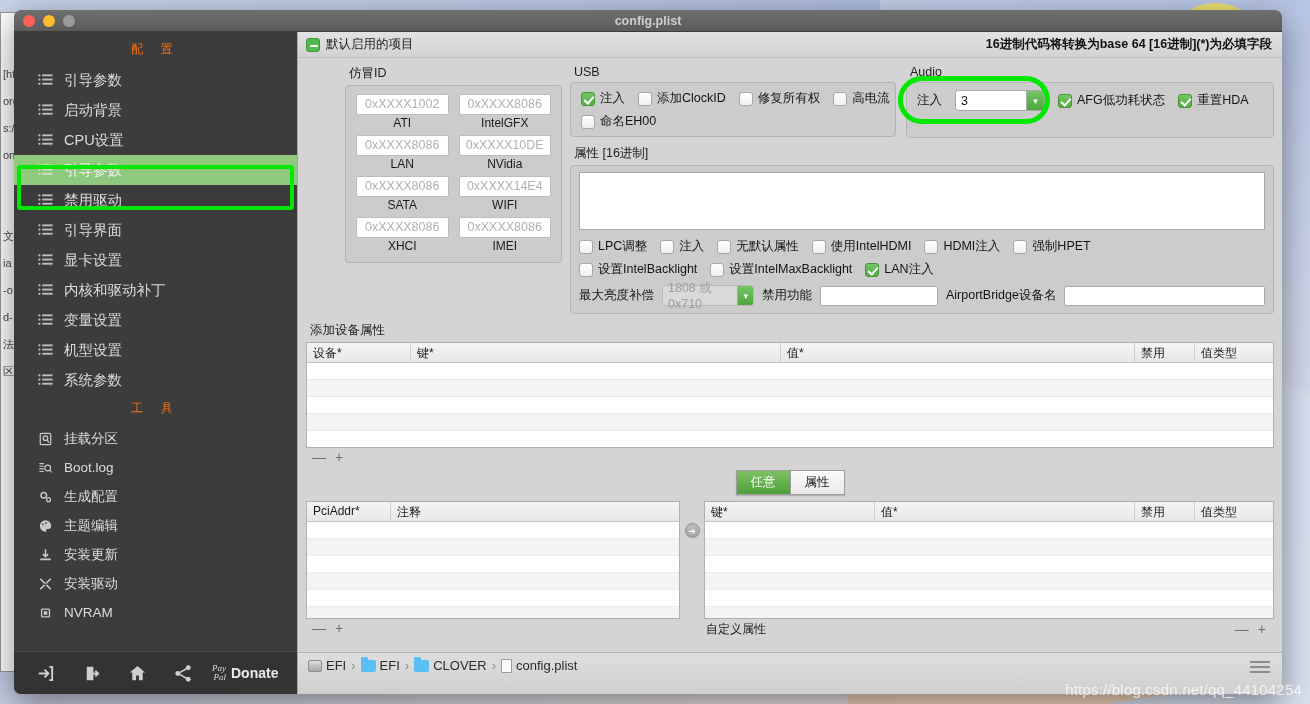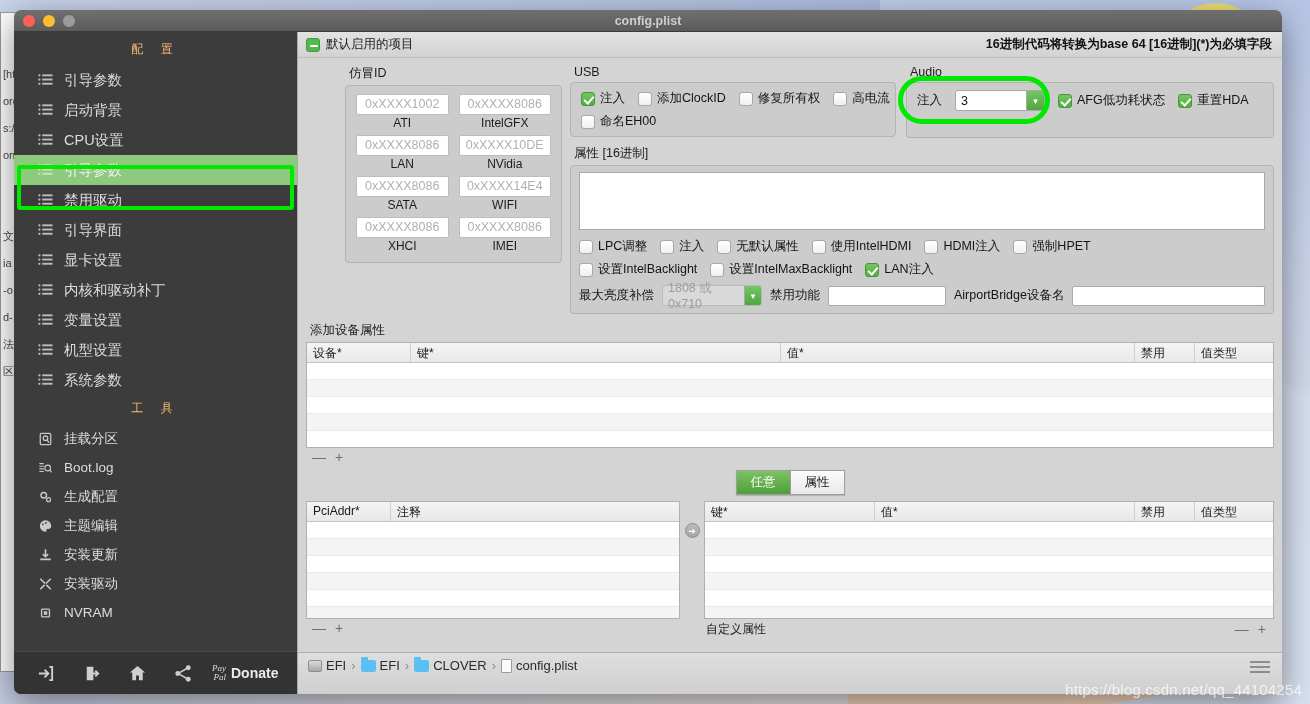--- a/index.html
+++ b/index.html
@@ -106,21 +106,21 @@
     position: relative;
   }
   .side-scroll {
     flex: 1 1 auto;
     overflow: hidden;
     padding-top: 4px;
     position: relative;
   }
   .side-section-title {
     text-align: center;
-    color: #fdba74;
+    color: #f97316;
     font-size: 12px;
     letter-spacing: 7px;
     padding: 5px 0 7px 0;
   }
   .side-item {
     display: flex;
     align-items: center;
     height: 30px;
     padding-left: 24px;
     color: #dcdcdc;
@@ -920,21 +920,21 @@
                         <span class="box"></span>
                         <span>设置IntelMaxBacklight</span>
                       </div>
                       <div class="cb">
                         <span class="box on"></span>
                         <span>LAN注入</span>
                       </div>
                     </div>
                   <div class="inline-row">
                     <span class="inline-lbl">最大亮度补偿</span>
-                    <div class="sel disabled" style="width:100px">
+                    <div class="sel disabled" style="width:92px">
                       <span class="sel-val">1808 或 0x710</span>
                       <span class="sel-arrow">▾</span>
                     </div>
                     <span class="inline-lbl">禁用功能</span>
                     <div class="txtin" style="width:118px"></div>
                     <span class="inline-lbl">AirportBridge设备名</span>
                     <div class="txtin" style="flex:1 1 auto"></div>
                   </div>
                 </div>
               </div>

